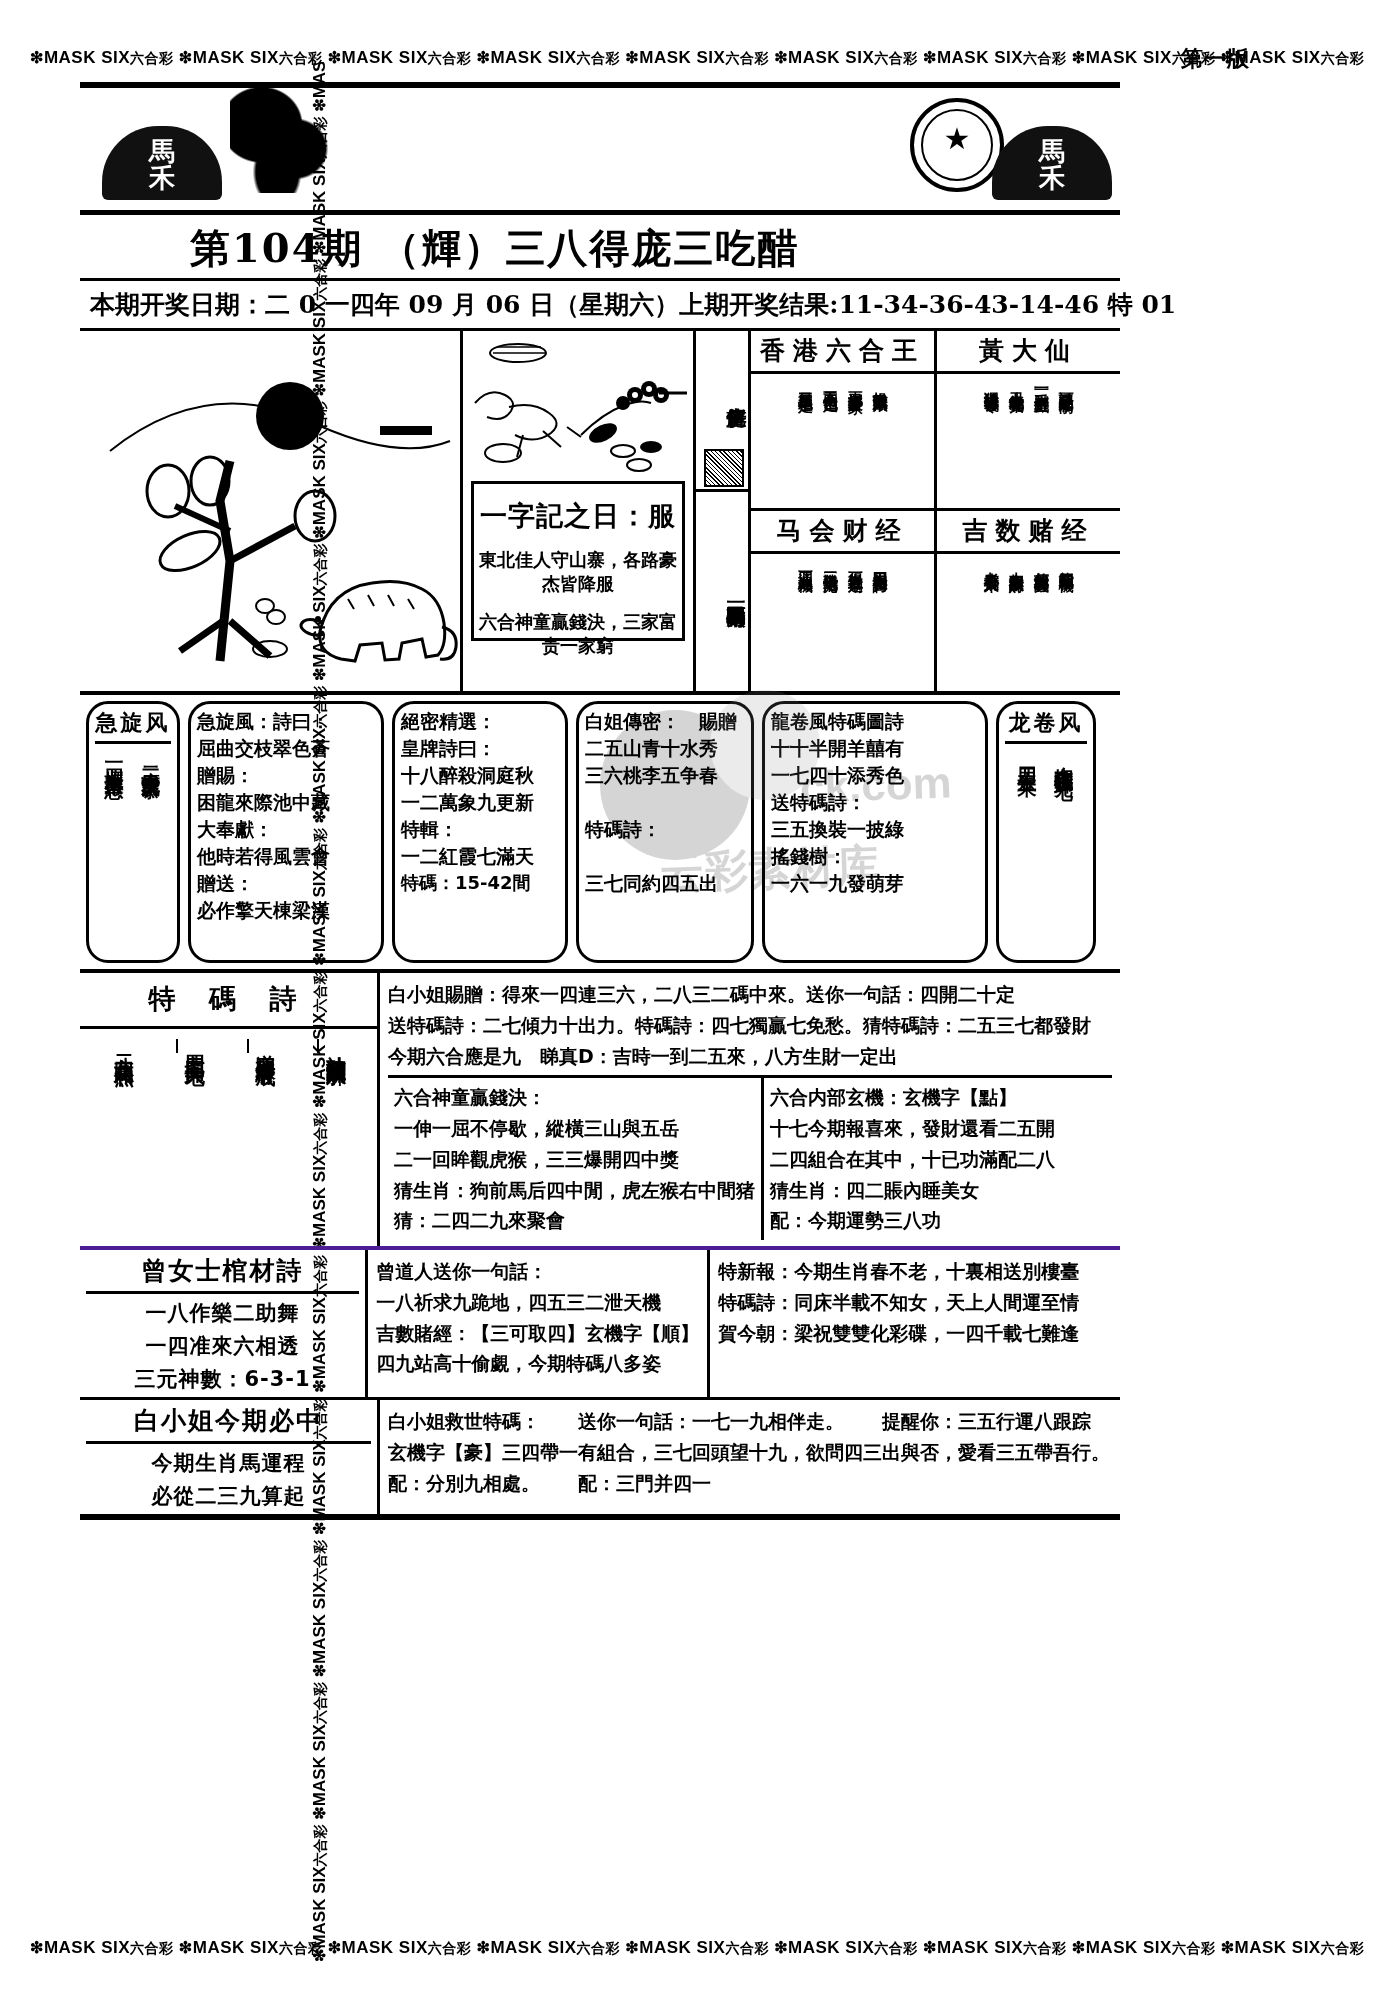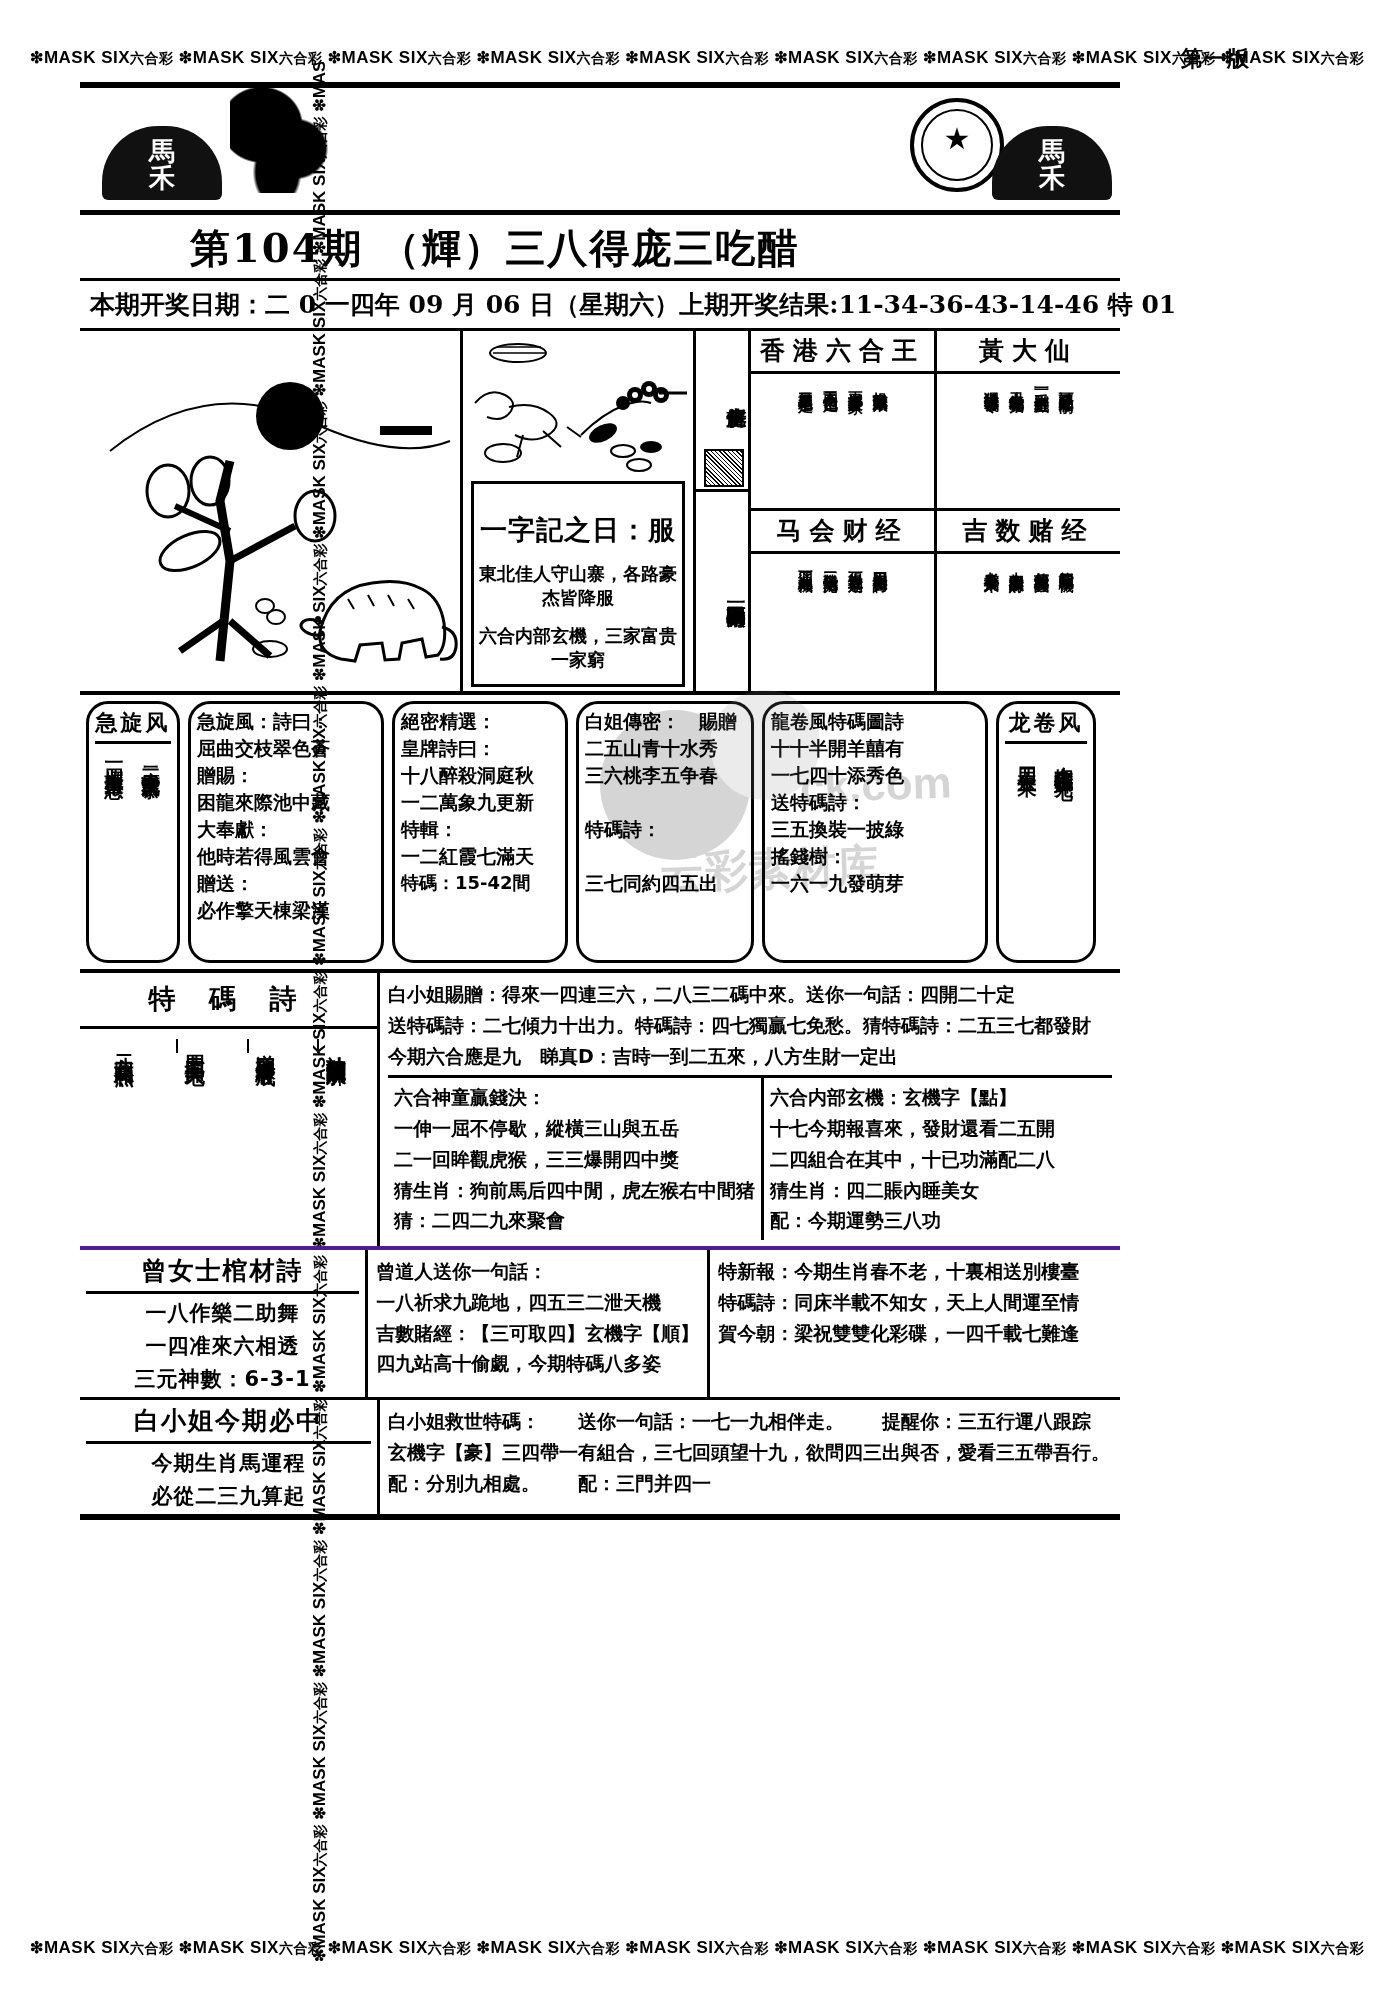--- a/index.html
+++ b/index.html
@@ -89,22 +89,22 @@
   .svgbox{position:absolute;left:0;top:0;width:100%;height:100%;}
 
   .strip-words{
     position:absolute;left:0;right:0;text-align:center;
     writing-mode:vertical-rl;text-orientation:upright;
     font-size:20px;font-weight:bold;line-height:1.18;
     font-family:"DejaVu Serif",serif;
   }
 
   .oneword{
-    position:absolute;left:8px;right:8px;top:150px;height:206px;
-    border:3px solid #000;padding:20px 4px;box-sizing:border-box;
+    position:absolute;left:8px;right:8px;top:150px;height:160px;
+    border:3px solid #000;padding:6px 4px;box-sizing:border-box;
   }
   .oneword .hd{font-size:27px;font-weight:bold;text-align:center;letter-spacing:1px;
      font-family:"DejaVu Serif",serif;margin-top:8px;}
   .oneword .ln{font-size:18px;font-weight:bold;text-align:center;margin-top:14px;letter-spacing:0px;}
 
   
   .quad{display:flex;flex-direction:column;height:100%;}
   .quad-row{display:flex;flex:1;}
   .qcell{flex:1;position:relative;border-left:3px solid #000;border-bottom:3px solid #000;
      display:flex;flex-direction:column;}
@@ -276,21 +276,21 @@
           <circle cx="198" cy="64" r="3" fill="#fff"></circle>
           <path d="M196 62 h28" stroke="#000" stroke-width="3"></path>
           <ellipse cx="160" cy="120" rx="12" ry="6" fill="none" stroke="#000" stroke-width="2"></ellipse>
           <ellipse cx="188" cy="116" rx="11" ry="6" fill="#000"></ellipse>
           <ellipse cx="176" cy="134" rx="12" ry="6" fill="none" stroke="#000" stroke-width="2"></ellipse>
           <ellipse cx="40" cy="122" rx="18" ry="9" fill="none" stroke="#000" stroke-width="2"></ellipse>
         </svg>
         <div class="oneword">
           <div class="hd">一字記之日：服</div>
           <div class="ln">東北佳人守山寨，各路豪杰皆降服</div>
-          <div class="ln">六合内部玄機，三家富贵一家窮</div>
+          <div class="ln">六合神童贏錢決，三家富贵一家窮</div>
         </div>
       </div>
 
       <div class="pic-narrow">
         <div class="strip-words" style="top:6px;height:110px;">解畫佬</div>
         <div style="position:absolute;left:8px;top:118px;width:36px;height:34px;border:2px solid #000;background:repeating-linear-gradient(45deg,#000 0 1px,#fff 1px 3px);"></div>
         <div style="position:absolute;left:0;right:0;top:158px;height:3px;background:#000;"></div>
         <div class="strip-words" style="top:168px;height:186px;font-size:19px;">一顆太陽与明碼了正中特碼了</div>
       </div>
 

